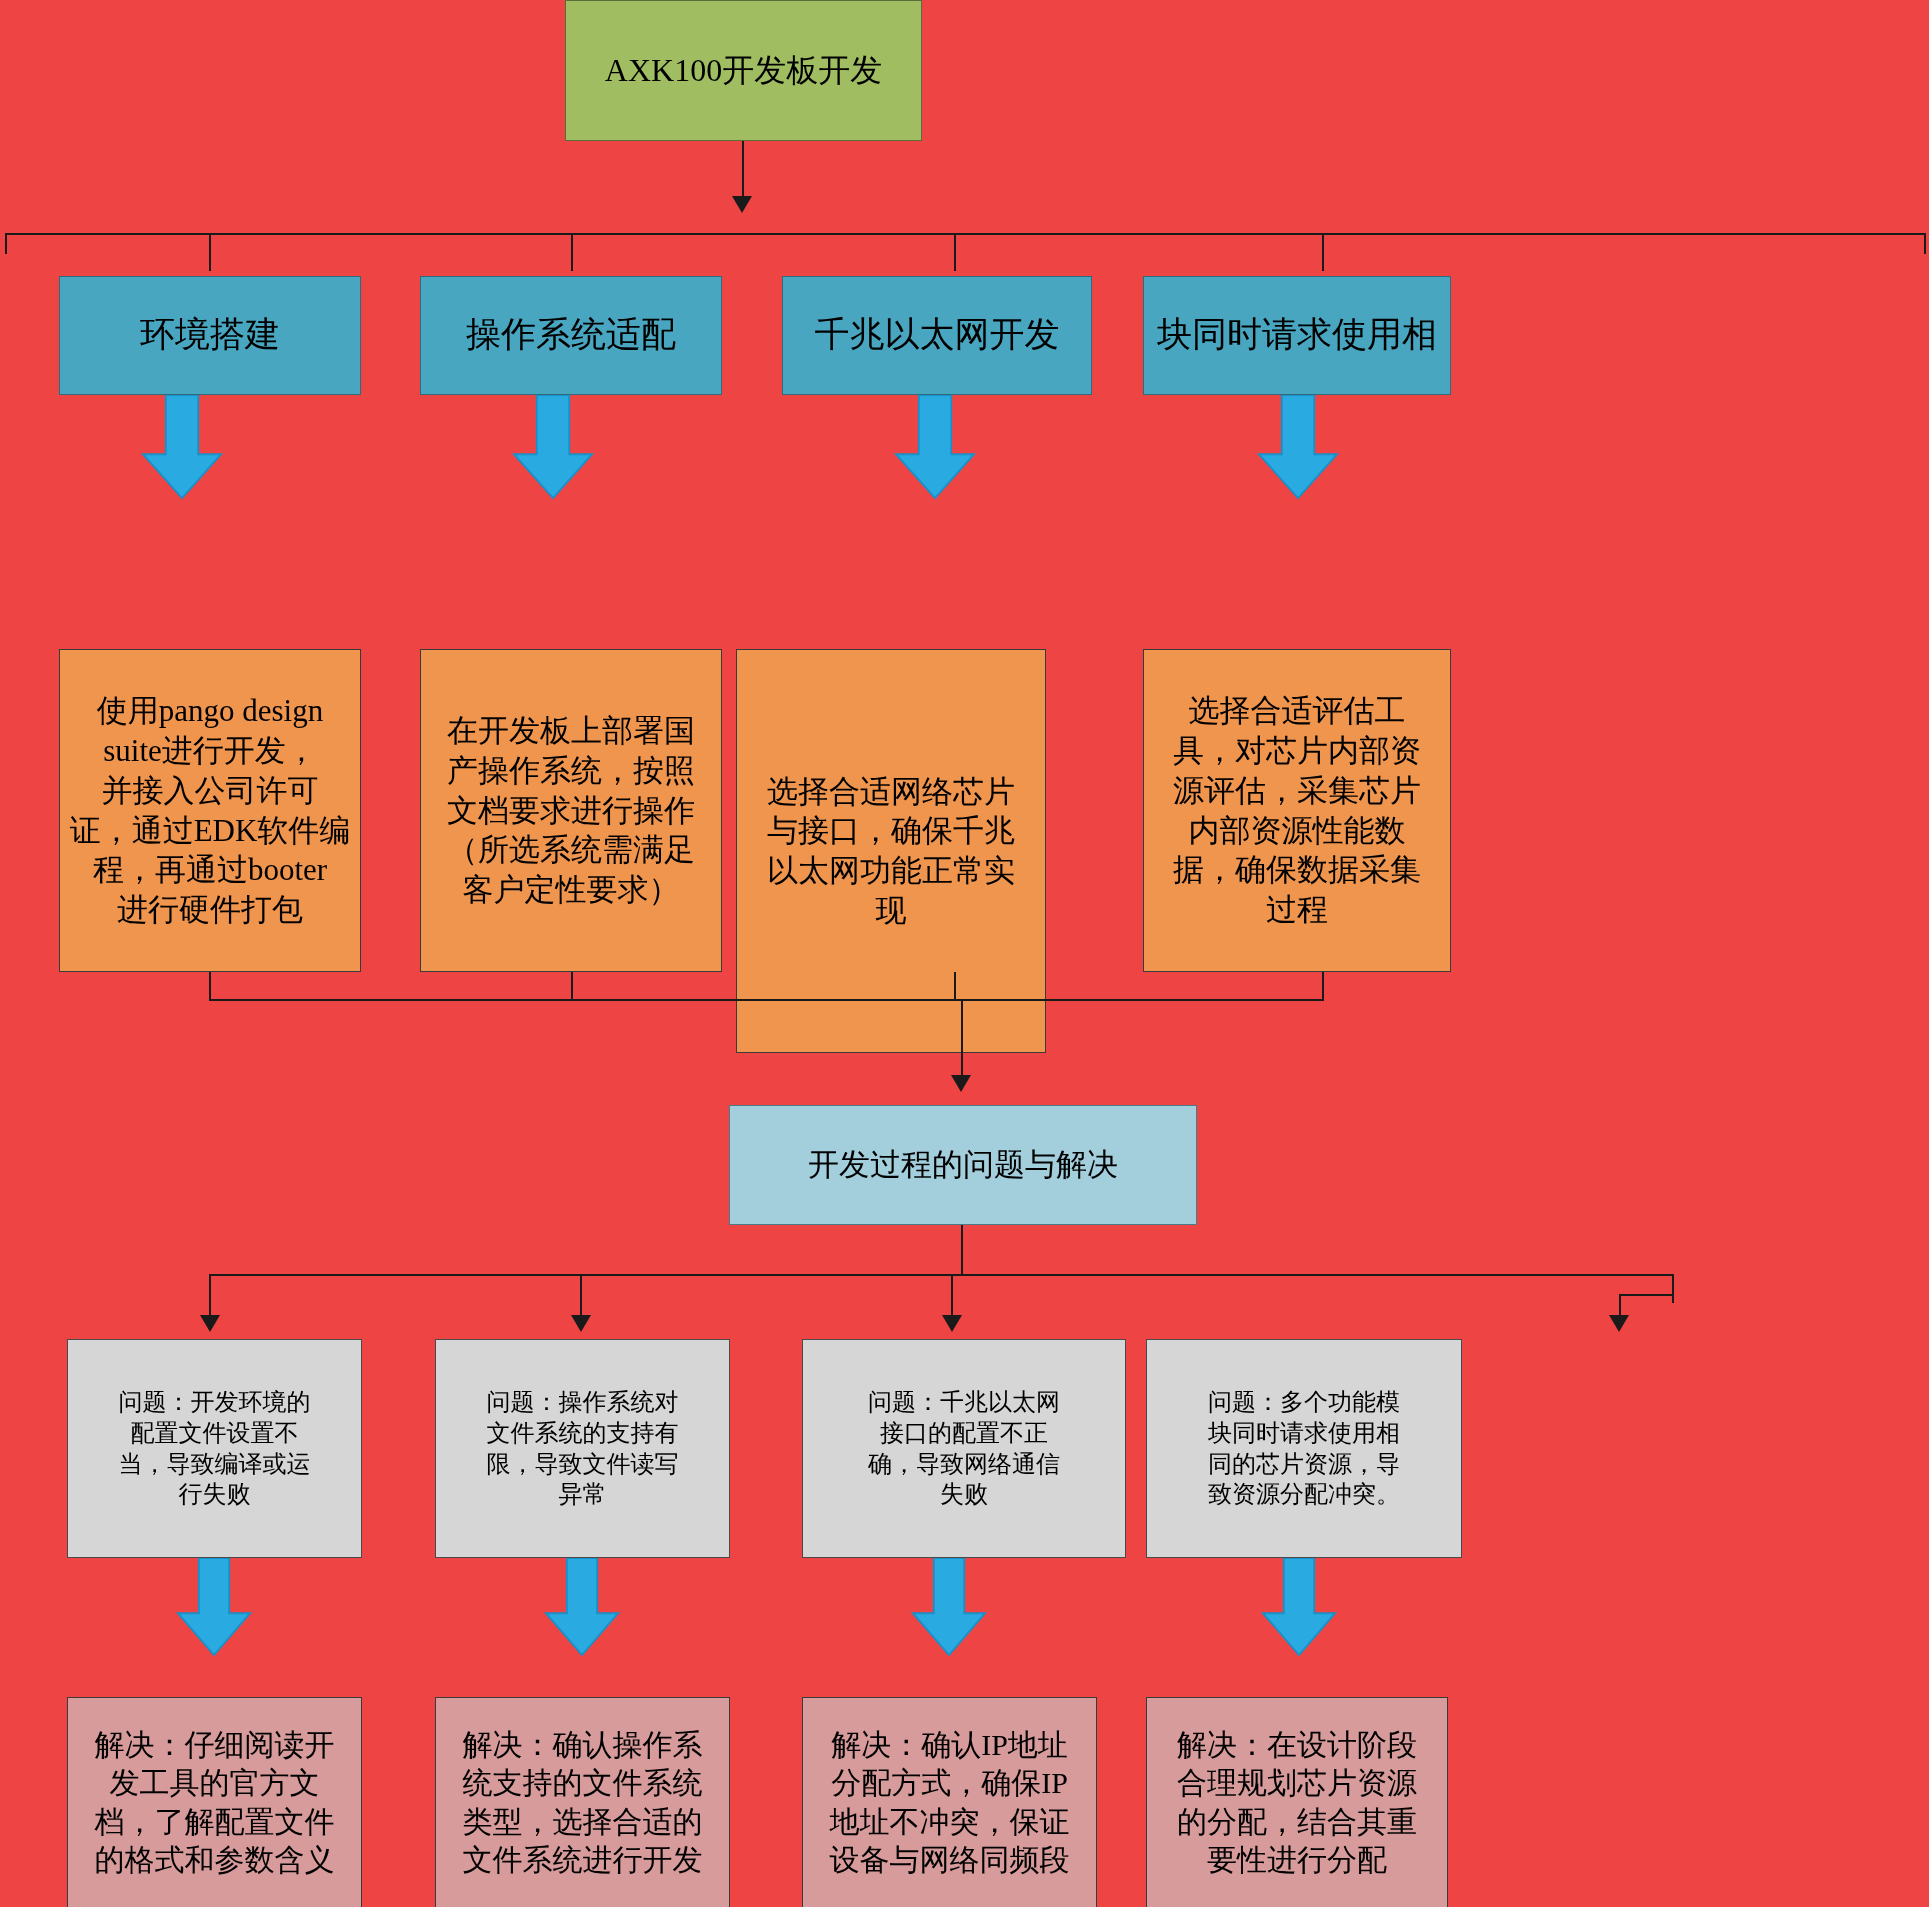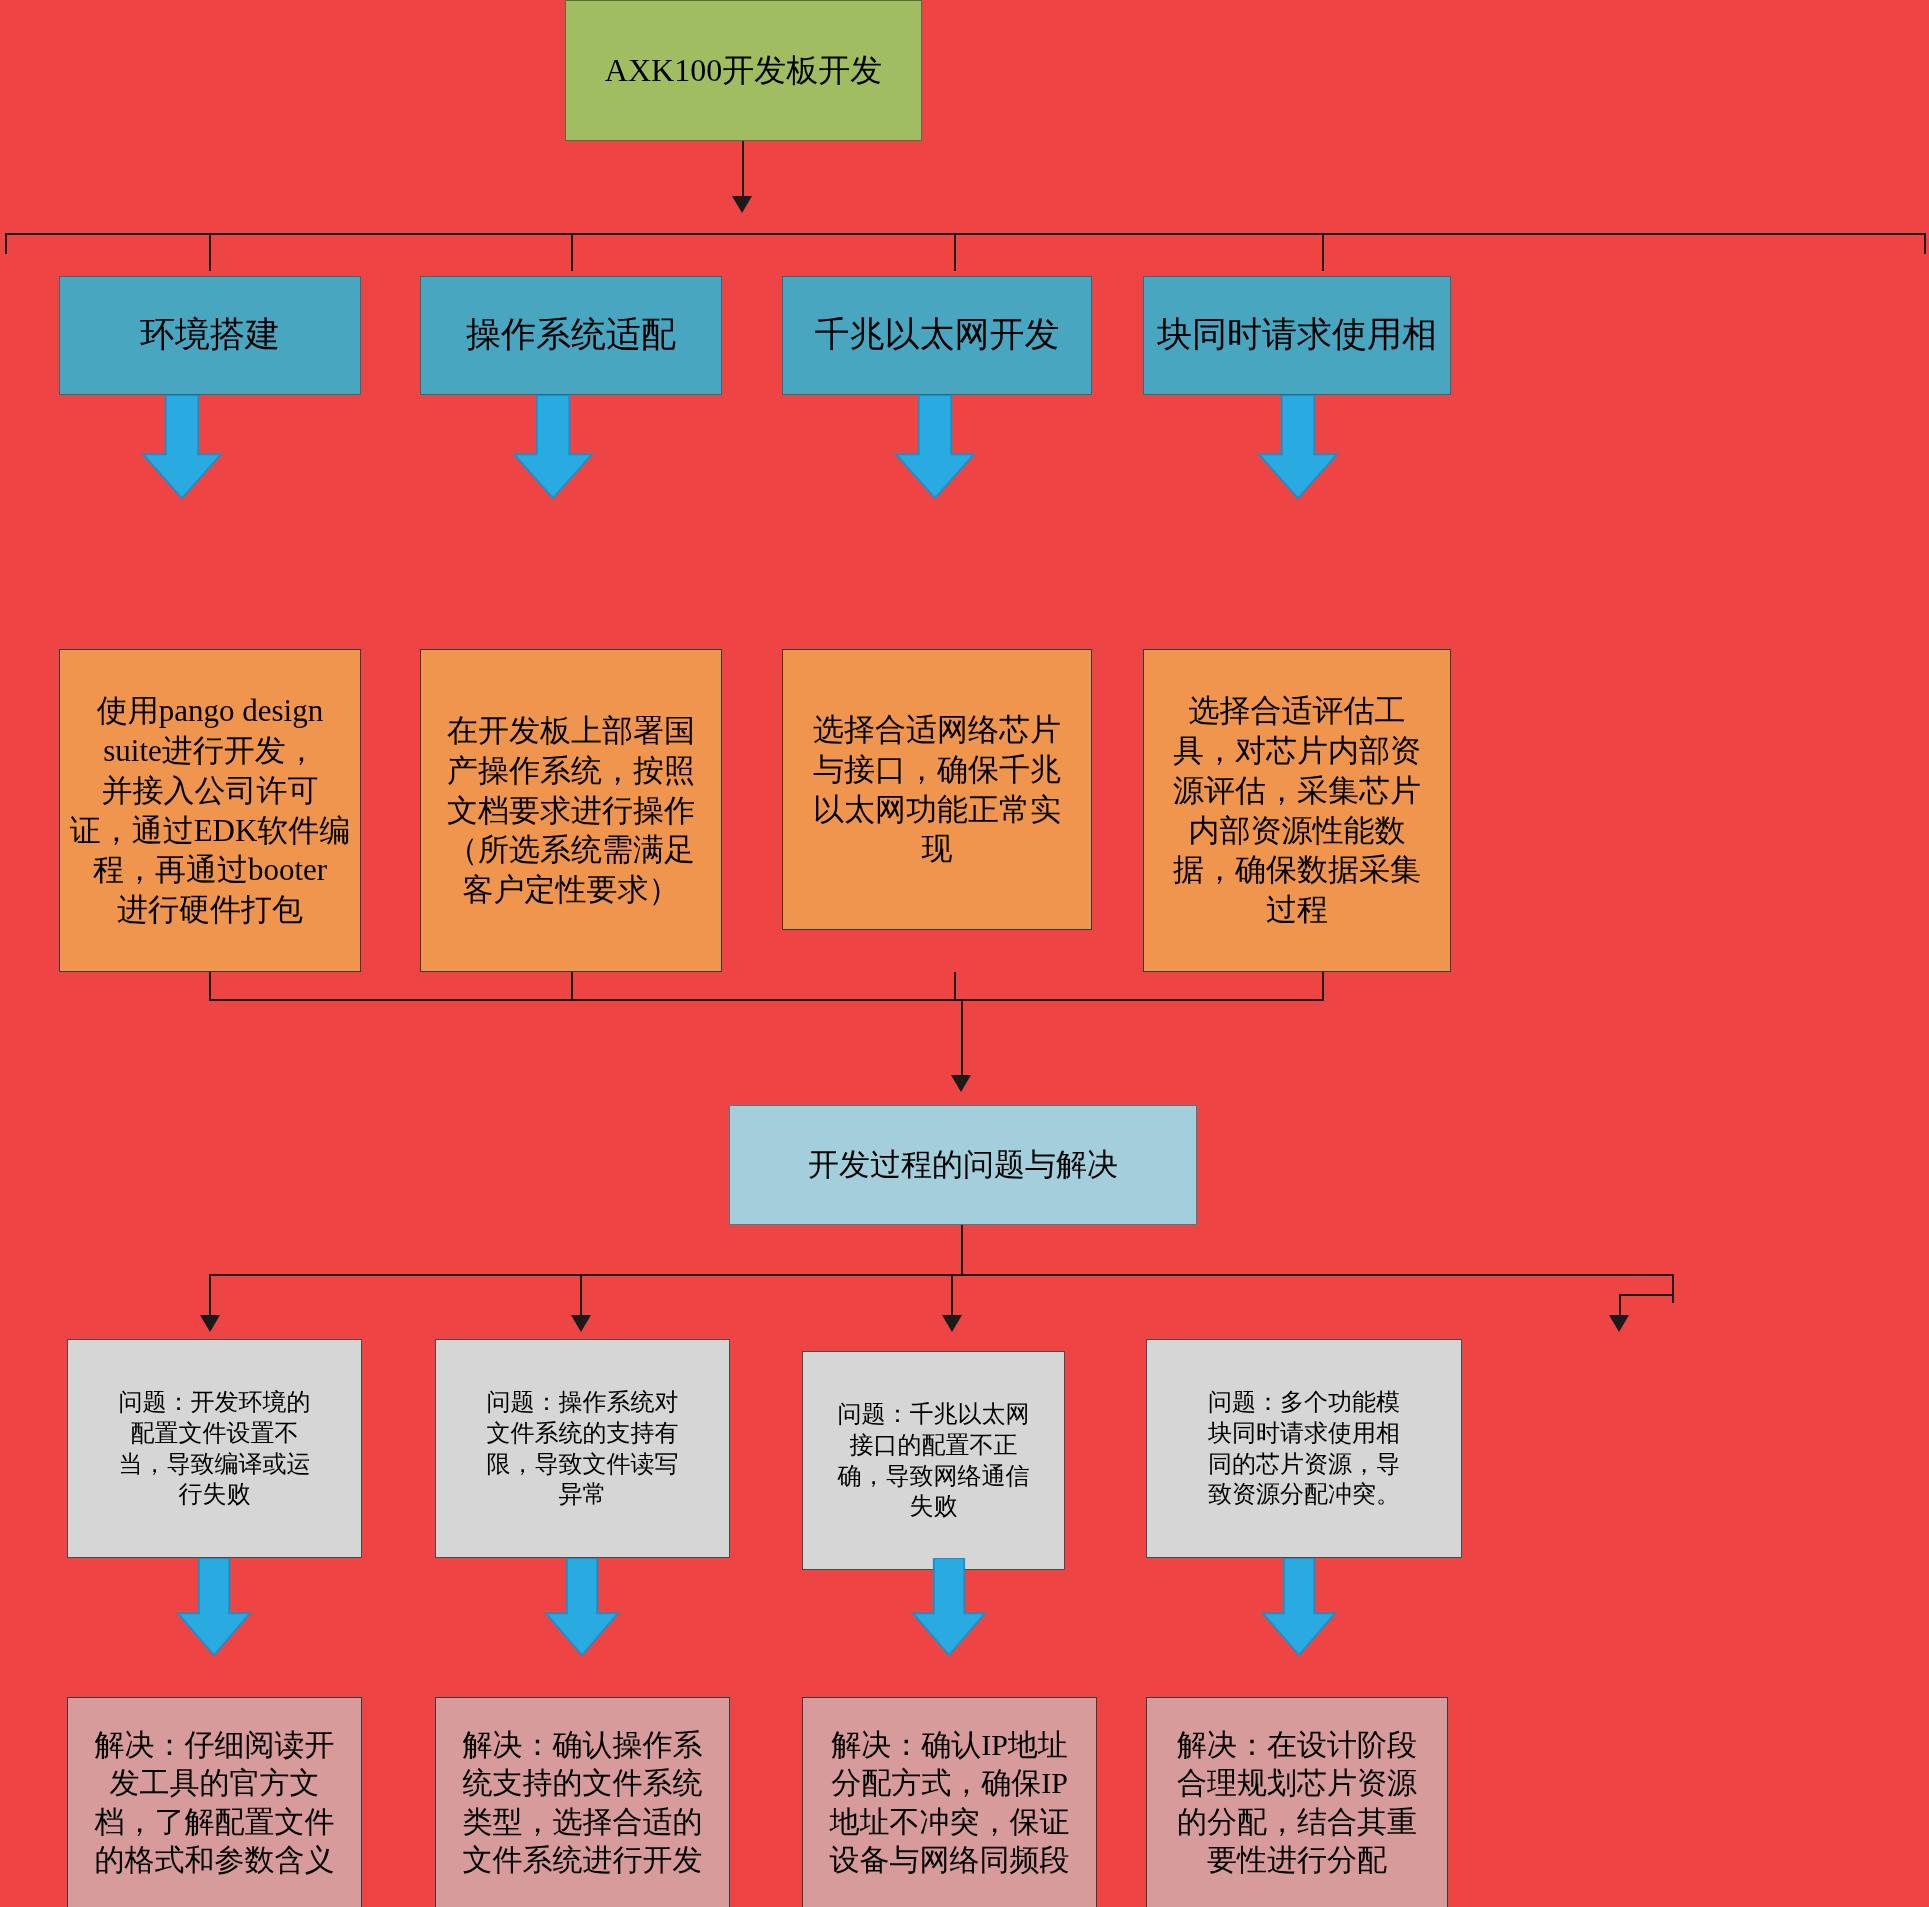--- a/index.html
+++ b/index.html
@@ -128,21 +128,21 @@
 suite进行开发，
 并接入公司许可
 证，通过EDK软件编
 程，再通过booter
 进行硬件打包</div>
   <div class="node node-task" style="left:420px; top:649px; width:302px; height:323px;">在开发板上部署国
 产操作系统，按照
 文档要求进行操作
 （所选系统需满足
 客户定性要求）</div>
-  <div class="node node-task" style="left:782px; top:649px; width:310px; height:281px;">选择合适网络芯片
+  <div class="node node-task" style="left:736px; top:649px; width:310px; height:404px;">选择合适网络芯片
 与接口，确保千兆
 以太网功能正常实
 现</div>
   <div class="node node-task" style="left:1143px; top:649px; width:308px; height:323px;">选择合适评估工
 具，对芯片内部资
 源评估，采集芯片
 内部资源性能数
 据，确保数据采集
 过程</div>
 
@@ -170,21 +170,21 @@
   <div class="arrowhead" style="left:1609px; top:1315px;"></div>
 
   <div class="node node-problem" style="left:67px; top:1339px; width:295px; height:219px;">问题：开发环境的
 配置文件设置不
 当，导致编译或运
 行失败</div>
   <div class="node node-problem" style="left:435px; top:1339px; width:295px; height:219px;">问题：操作系统对
 文件系统的支持有
 限，导致文件读写
 异常</div>
-  <div class="node node-problem" style="left:802px; top:1339px; width:263px; height:219px;margin-top:12px;">问题：千兆以太网
+  <div class="node node-problem" style="left:802px; top:1339px; width:324px; height:219px;">问题：千兆以太网
 接口的配置不正
 确，导致网络通信
 失败</div>
   <div class="node node-problem" style="left:1146px; top:1339px; width:316px; height:219px;">问题：多个功能模
 块同时请求使用相
 同的芯片资源，导
 致资源分配冲突。</div>
 
   <div class="fat-arrow" style="left:176px; top:1558px;">
     <svg width="76" height="99" viewBox="0 0 80 104">

